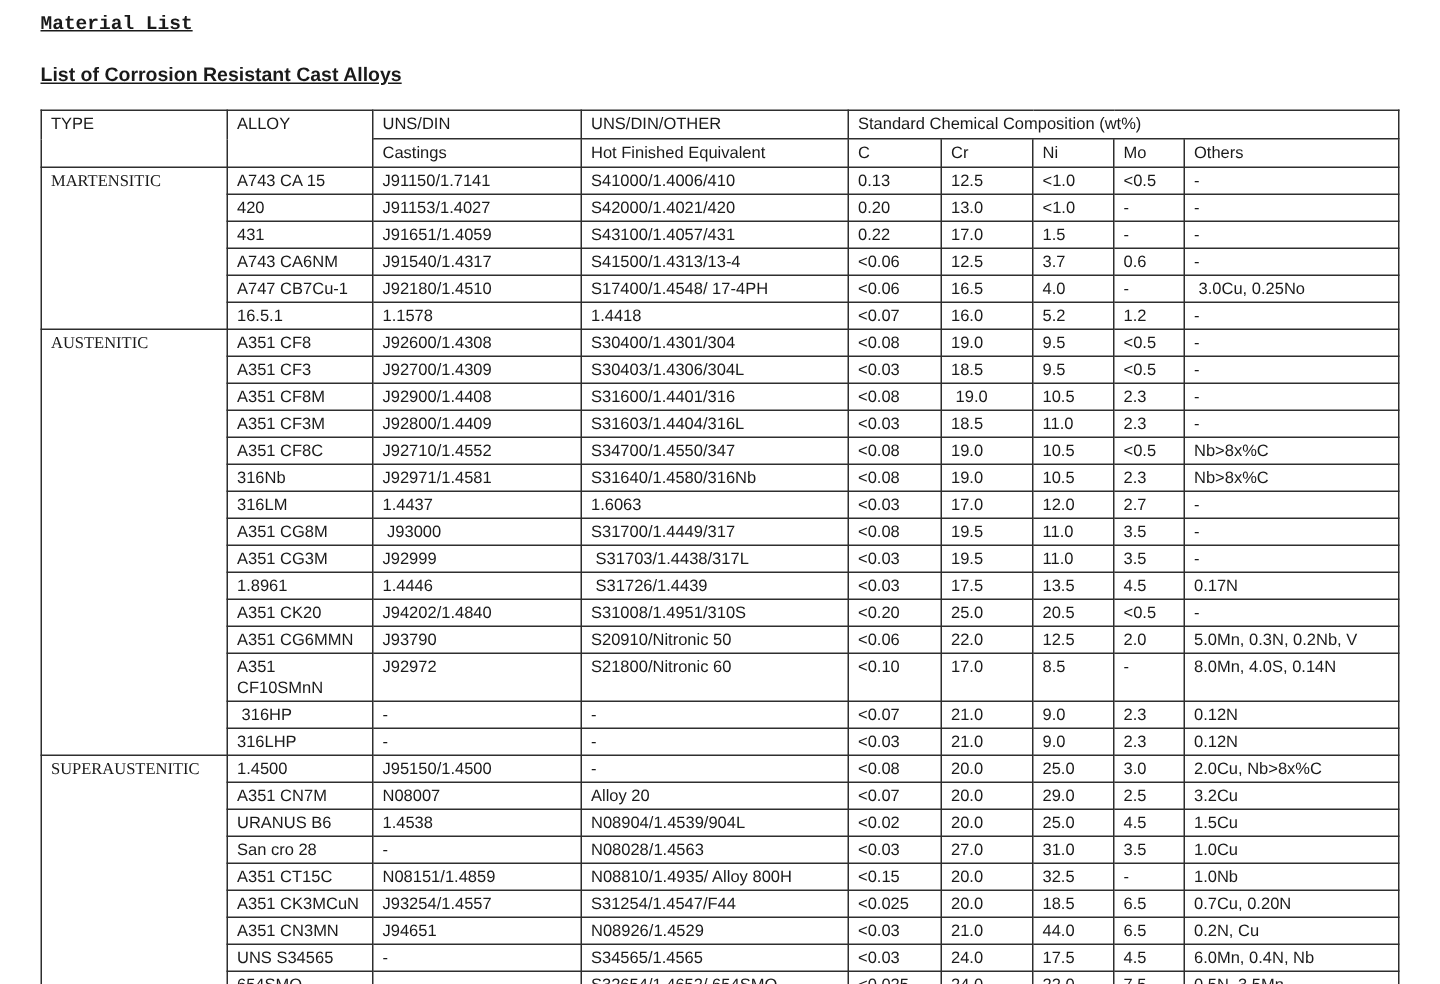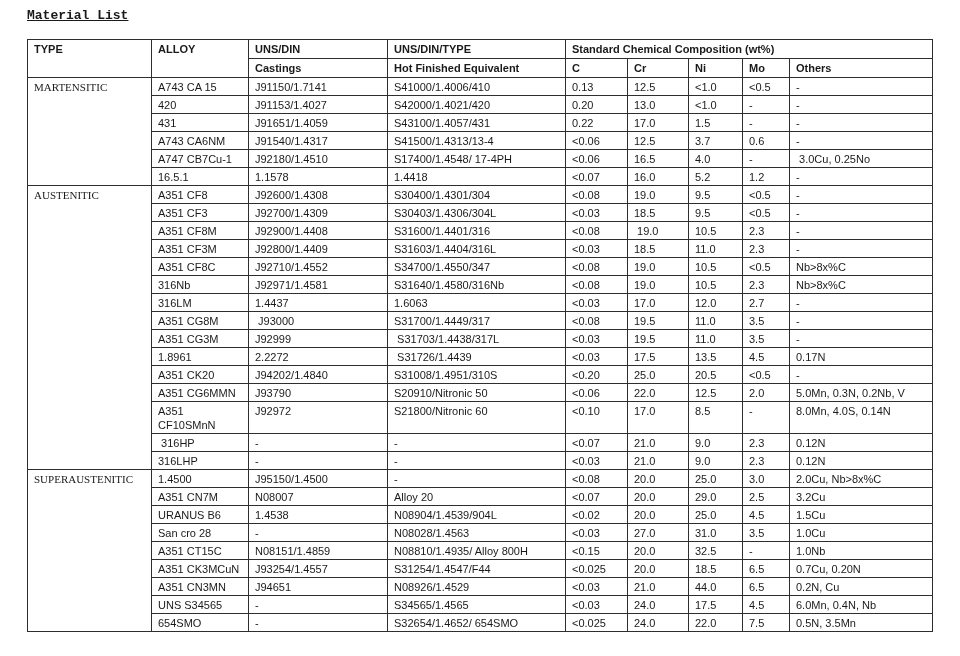--- a/index.html
+++ b/index.html
@@ -43,57 +43,58 @@
     border: 1px solid #2e2e2e;
     padding: 1.5px 4px 1.5px 6px;
     line-height: 14px;
     white-space: pre-wrap;
     overflow: hidden;
     text-align: left;
     vertical-align: top;
     font-weight: normal;
   }
   table.alloys thead th {
-    font-weight: bold;
+    font-weight: normal;
     height: 15px;
   }
   th.type-head {
     text-align: center;
   }
   td.type-cell {
     font-weight: bold;
     text-align: center;
     vertical-align: top;
     font-family: Liberation Serif, serif;
   }
 </style>
 </head>
 <body>
 
 <div class="page">
   <div class="doc-title">Material List</div>
+  <div class="doc-subtitle">List of Corrosion Resistant Cast Alloys</div>
 
   <table class="alloys">
     <colgroup>
       <col style="width:124px">
       <col style="width:97px">
       <col style="width:139px">
       <col style="width:178px">
       <col style="width:62px">
       <col style="width:61px">
       <col style="width:54px">
       <col style="width:47px">
       <col style="width:143px">
     </colgroup>
     <thead>
       <tr>
         <th rowspan="2" class="type-head">TYPE</th>
         <th rowspan="2">ALLOY</th>
         <th>UNS/DIN</th>
-        <th>UNS/DIN/TYPE</th>
+        <th>UNS/DIN/OTHER</th>
         <th colspan="5">Standard Chemical Composition (wt%)</th>
       </tr>
       <tr>
         <th>Castings</th>
         <th>Hot Finished Equivalent</th>
         <th>C</th>
         <th>Cr</th>
         <th>Ni</th>
         <th>Mo</th>
         <th>Others</th>
@@ -247,21 +248,21 @@
           <td>J92999</td>
           <td> S31703/1.4438/317L</td>
           <td>&lt;0.03</td>
           <td>19.5</td>
           <td>11.0</td>
           <td>3.5</td>
           <td>-</td>
         </tr>
         <tr>
           <td>1.8961</td>
-          <td>2.2272</td>
+          <td>1.4446</td>
           <td> S31726/1.4439</td>
           <td>&lt;0.03</td>
           <td>17.5</td>
           <td>13.5</td>
           <td>4.5</td>
           <td>0.17N</td>
         </tr>
         <tr>
           <td>A351 CK20</td>
           <td>J94202/1.4840</td>

